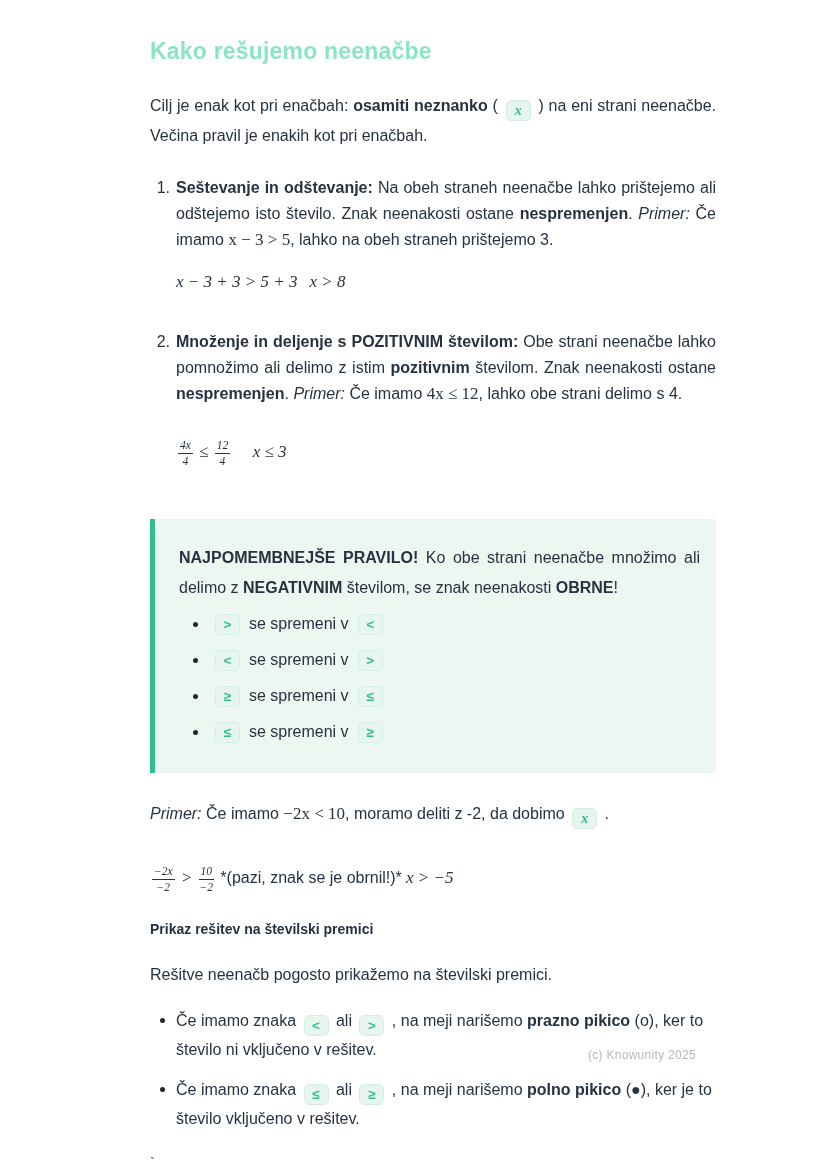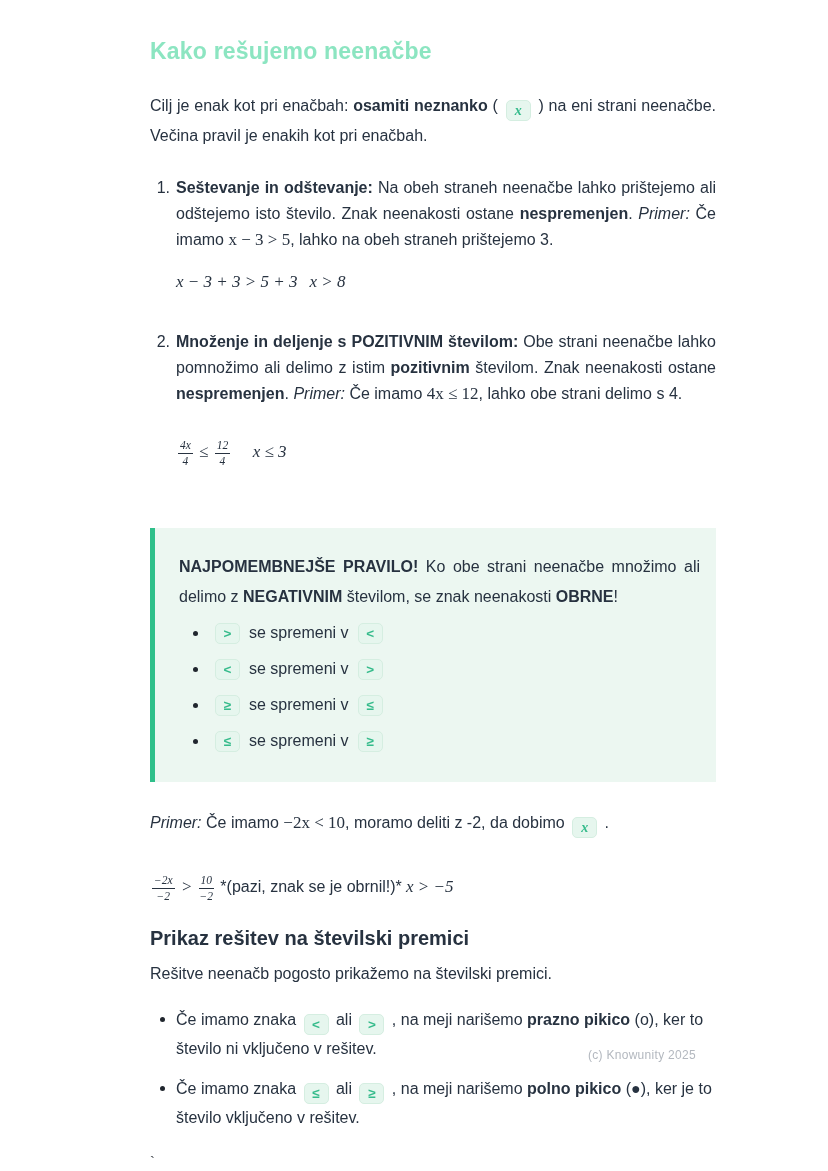--- a/index.html
+++ b/index.html
@@ -79,41 +79,41 @@
     margin:0 3px;
   }
   .chip.var { font-family:"Liberation Serif", serif; font-style:italic; font-size:14px; }
   
   .rules { margin-top:25px; }
   .rule { display:flex; margin-bottom:16px; }
   .rule .marker { width:20px; flex-shrink:0; font-size:16px; line-height:26px; text-align:right; margin-right:6px; }
   .rule .rule-body { flex:1; font-size:16px; line-height:26px; text-align:justify; }
   
   .callout {
-    margin:26px 0 28px 0;
+    margin:17px 0 28px 0;
     background:var(--calloutBg,#ecf7f1);
     border-left:5px solid var(--calloutBorder,#2fbf8a);
     padding:24px 16px 30px 24px;
   }
   .callout .head { font-size:16px; line-height:30px; text-align:justify; margin-bottom:10px; }
   .callout ul { list-style:none; }
   .callout li {
     display:flex; align-items:center;
     margin:0 0 14px 14px;
     font-size:16px; height:22px;
   }
   .callout li:last-child { margin-bottom:0; }
   .dot {
     width:5px; height:5px; border-radius:50%;
     background:#20262e; flex-shrink:0;
     margin-right:14px;
   }
   .callout li .mid { margin:0 6px; }
   
-  .bold-head { font-size:20px; font-weight:700; line-height:26px; margin:4px 0 8px 0; }
+  .bold-head { font-size:14px; font-weight:700; line-height:26px; margin:4px 0 18px 0; }
   .nl-bullets { list-style:none; margin-top:18px; }
   .nl-bullets li {
     position:relative;
     padding-left:26px;
     font-size:16px; line-height:27px;
     margin-bottom:13px;
   }
   .nl-bullets li .dot { position:absolute; left:10px; top:11px; margin:0; }
   .stray { font-size:15px; margin-top:22px; color:#3a3f46; }
   .footer {

